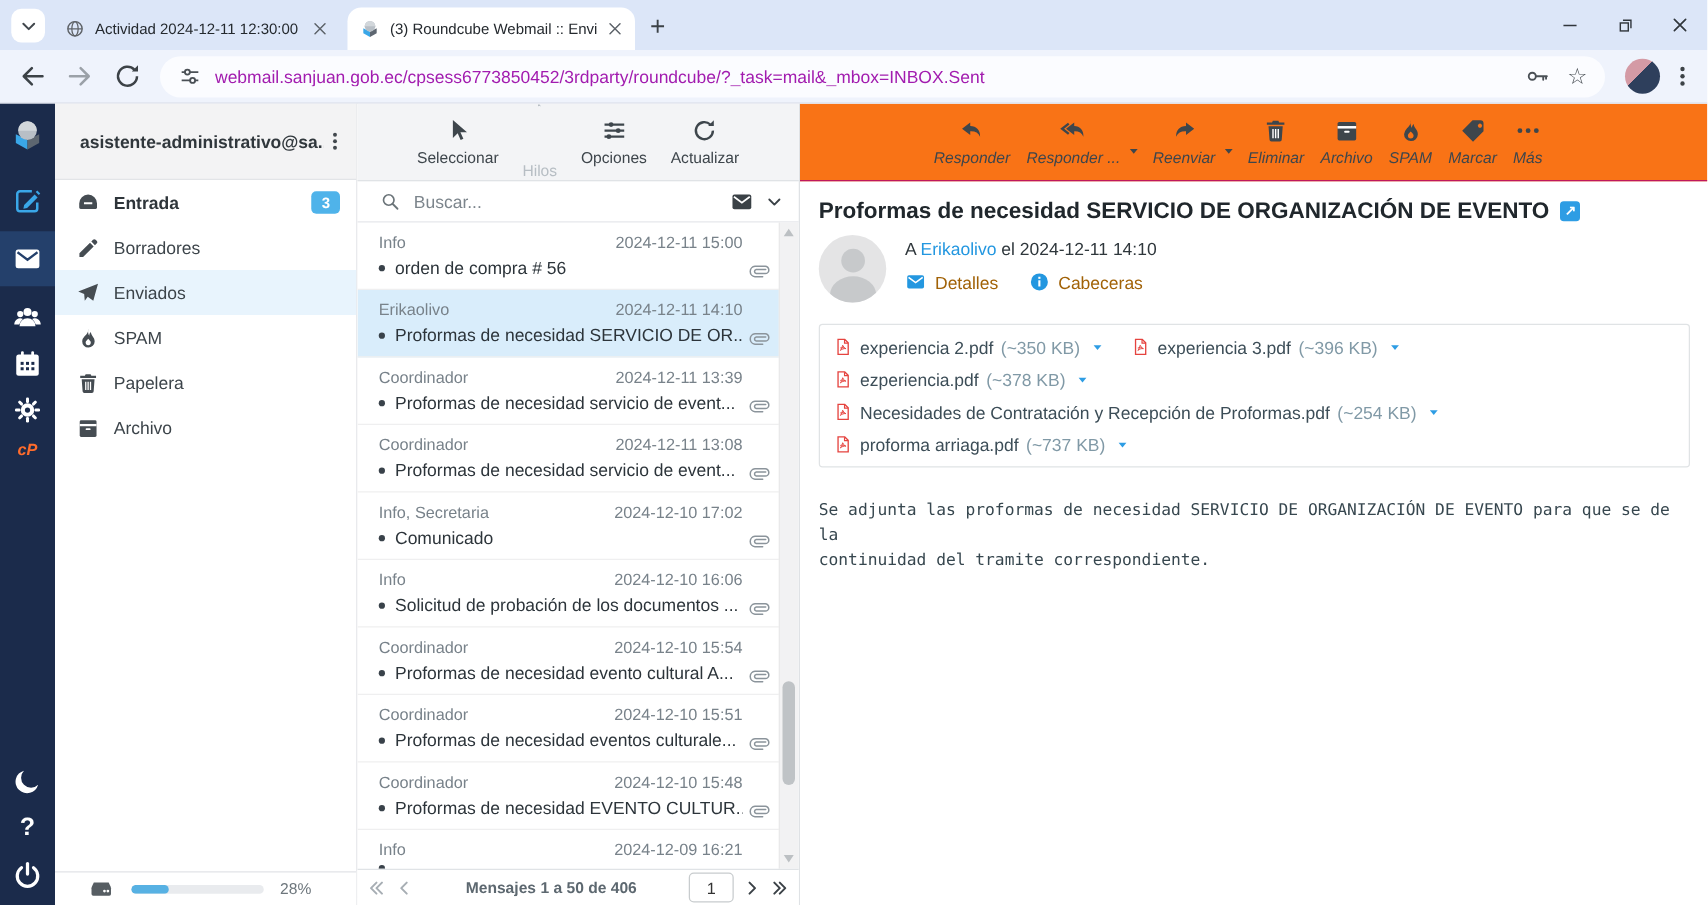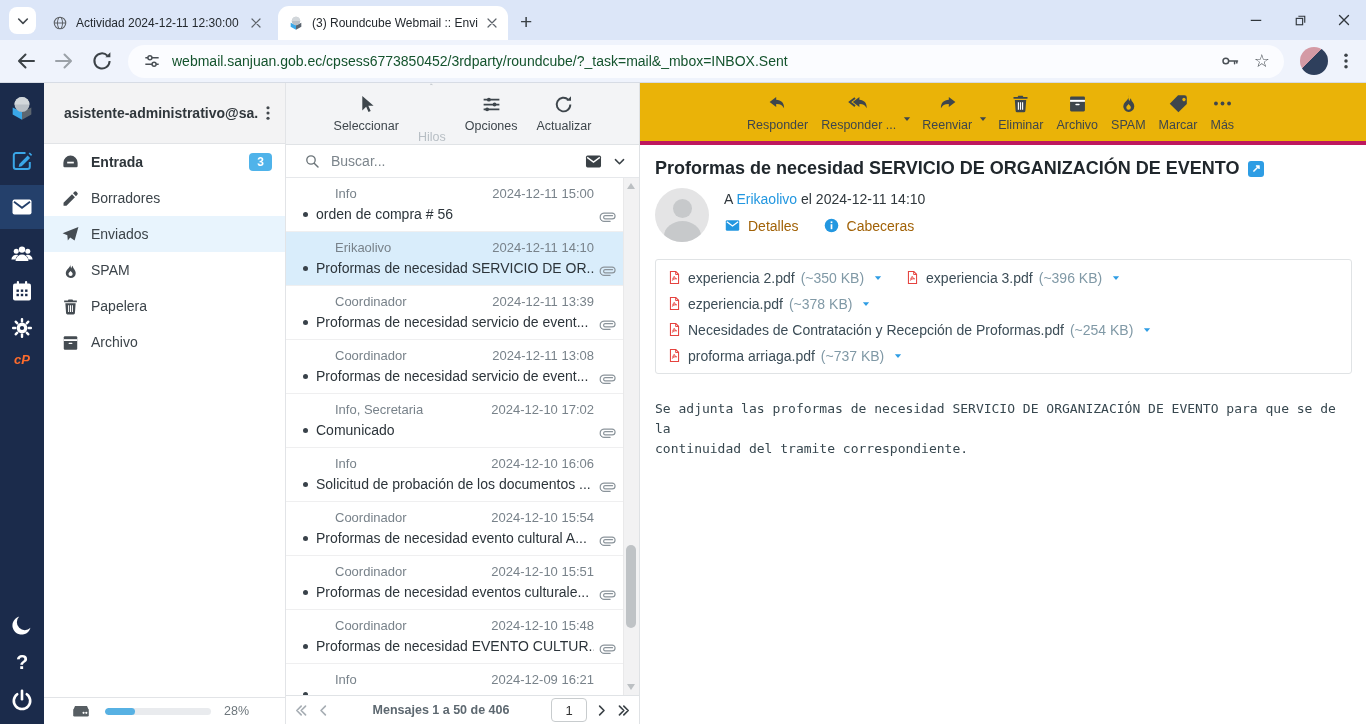--- a/index.html
+++ b/index.html
@@ -14,21 +14,21 @@
   .tab .fav{width:16px;height:16px;margin-right:8px;flex:none;}
   .tab .t{font-size:12px;white-space:nowrap;overflow:hidden;flex:1;color:#24292e;}
   .tab .x{width:16px;height:16px;color:#5d636a;margin-left:6px;flex:none;}
   .newtab{font-size:21px;color:#3c4247;margin:0 0 8px 12px;line-height:1;}
   .winctl{position:absolute;right:0;top:0;height:40px;display:flex;}
   .winbtn{width:44px;height:40px;display:flex;align-items:center;justify-content:center;color:#30363c;}
   .navbar{position:absolute;left:0;top:40px;width:1366px;height:43px;background:#eff3fc;border-bottom:1px solid #d7dce5;display:flex;align-items:center;box-sizing:border-box;}
   .navbtn{width:24px;height:24px;margin-left:14px;color:#3c4247;}
   .navbtn.dis{color:#9ba1a8;}
   .omnibox{flex:1;height:33px;background:#fbfcff;border-radius:17px;margin:0 10px 0 14px;display:flex;align-items:center;padding:0 14px;min-width:0;}
-  .omnibox .url{flex:1;font-size:14px;color:#14532d;white-space:nowrap;overflow:hidden;margin-left:10px;}
+  .omnibox .url{flex:1;font-size:14px;color:#a21caf;white-space:nowrap;overflow:hidden;margin-left:10px;}
   .omni-ic{width:20px;height:20px;color:#4a5056;flex:none;}
   .star{font-size:18px;color:#4a5056;margin-left:14px;}
   .avatar-br{width:28px;height:28px;border-radius:50%;background:linear-gradient(135deg,#d49aa5 0 42%,#2e3f5c 42%);margin:0 6px;flex:none;}
   .kebab-br{width:20px;height:20px;color:#3c4247;margin:0 10px 0 2px;}
   
   .app{position:absolute;left:0;top:83px;width:1366px;height:641px;display:flex;}
   .rail{width:44px;background:#1b2b4b;display:flex;flex-direction:column;align-items:center;flex:none;}
   .rail .ric{width:24px;height:24px;color:#fff;}
   .rail .logo{width:28px;height:28px;margin-top:11px;}
   .rail .compose{margin-top:27px;color:#3aa7e8;}
@@ -64,41 +64,41 @@
   .searchrow{height:33px;border-bottom:1px solid #e6e8eb;display:flex;align-items:center;padding:0 12px 0 18px;gap:9px;box-sizing:border-box;}
   .searchrow .sic{width:16px;height:16px;color:#6b7479;flex:none;}
   .search-in{border:0;outline:0;flex:1;font-size:14px;color:#333;background:transparent;font-family:"Liberation Sans",sans-serif;min-width:0;}
   .search-in::placeholder{color:#7c858c;}
   .scopemail{width:19px;height:19px;color:#3a4146;flex:none;}
   .scopechev{width:15px;height:15px;color:#3a4146;flex:none;}
   .mlist{position:absolute;top:95px;bottom:0;left:0;right:15px;overflow:hidden;}
   .mrow{height:54px;box-sizing:border-box;border-bottom:1px solid #efeff0;padding:8px 30px 0 17px;position:relative;}
   .mrow.sel{background:#d9edfb;}
   .ml1{display:flex;font-size:13px;color:#78828a;}
-  .msender{flex:1;white-space:nowrap;overflow:hidden;margin-left:32px;}
+  .msender{flex:1;white-space:nowrap;overflow:hidden;}
   .mdate{margin-left:8px;flex:none;}
   .ml2{display:flex;align-items:center;margin-top:5px;gap:8px;}
   .dot{width:5px;height:5px;border-radius:50%;background:#39424a;flex:none;}
   .msub{font-size:14px;color:#2c343a;white-space:nowrap;overflow:hidden;flex:1;}
   .clip{position:absolute;right:8px;top:29px;width:17px;height:17px;color:#8b949b;transform:rotate(45deg);}
   .fakescroll{position:absolute;top:95px;bottom:29px;right:0;width:15px;background:#f2f2f3;border-left:1px solid #e9e9ea;z-index:4;}
   .sarrow{position:absolute;left:3px;width:0;height:0;border-left:4.5px solid transparent;border-right:4.5px solid transparent;}
   .sarrow.up{top:5px;border-bottom:6px solid #bcc0c3;}
   .sarrow.dn{bottom:5px;border-top:6px solid #bcc0c3;}
   .sthumb{position:absolute;left:2px;width:10px;top:367px;height:83px;background:#bfc3c6;border-radius:5px;}
   .pager{position:absolute;bottom:0;left:0;right:0;height:29px;background:#fff;border-top:1px solid #e0e3e6;display:flex;align-items:center;padding:0 8px 0 8px;gap:7px;z-index:5;box-sizing:border-box;}
   .pchev{width:15px;height:15px;flex:none;}
   .pgray{color:#a7aeb4;}
   .pdark{color:#3b4247;}
   .flip{transform:scaleX(-1);}
   .psum{flex:1;text-align:center;font-size:12.5px;font-weight:bold;color:#5d6870;white-space:nowrap;overflow:hidden;}
   .pinput{width:30px;height:20px;border:1px solid #c8ccce;border-radius:4px;text-align:center;font-size:13px;color:#333;font-family:"Liberation Sans",sans-serif;outline:0;flex:none;}
   
   .mailpane{flex:1;background:#fff;position:relative;overflow:hidden;box-sizing:border-box;}
-  .mtoolbar{height:62px;background:#eab308;border-bottom:4px solid #be185d;display:flex;padding-left:102px;gap:3px;box-sizing:border-box;}
+  .mtoolbar{height:62px;background:#f97316;border-bottom:1px solid #be185d;display:flex;padding-left:102px;gap:3px;box-sizing:border-box;font-style:italic;}
   .mailcontent{padding:13px 14px 0 15px;}
   .subject{font-size:18px;font-weight:bold;color:#20272c;display:flex;align-items:center;gap:9px;white-space:nowrap;}
   .extlink{width:16px;height:16px;background:#2e9de4;border-radius:3px;color:#fff;font-size:11px;display:flex;align-items:center;justify-content:center;flex:none;}
   .senderblk{display:flex;gap:15px;margin-top:9px;}
   .avatar-m{width:54px;height:54px;border-radius:50%;background:#e4e4e5;position:relative;overflow:hidden;flex:none;}
   .avatar-m::before{content:"";position:absolute;left:18px;top:11px;width:19px;height:19px;border-radius:50%;background:#c7c9cb;}
   .avatar-m::after{content:"";position:absolute;left:9px;top:33px;width:37px;height:30px;border-radius:50%;background:#c7c9cb;}
   .sline1{font-size:14px;color:#2f373c;margin-top:3px;}
   .blue{color:#2397e0;}
   .sline2{margin-top:10px;display:flex;gap:24px;align-items:center;font-size:14px;}

